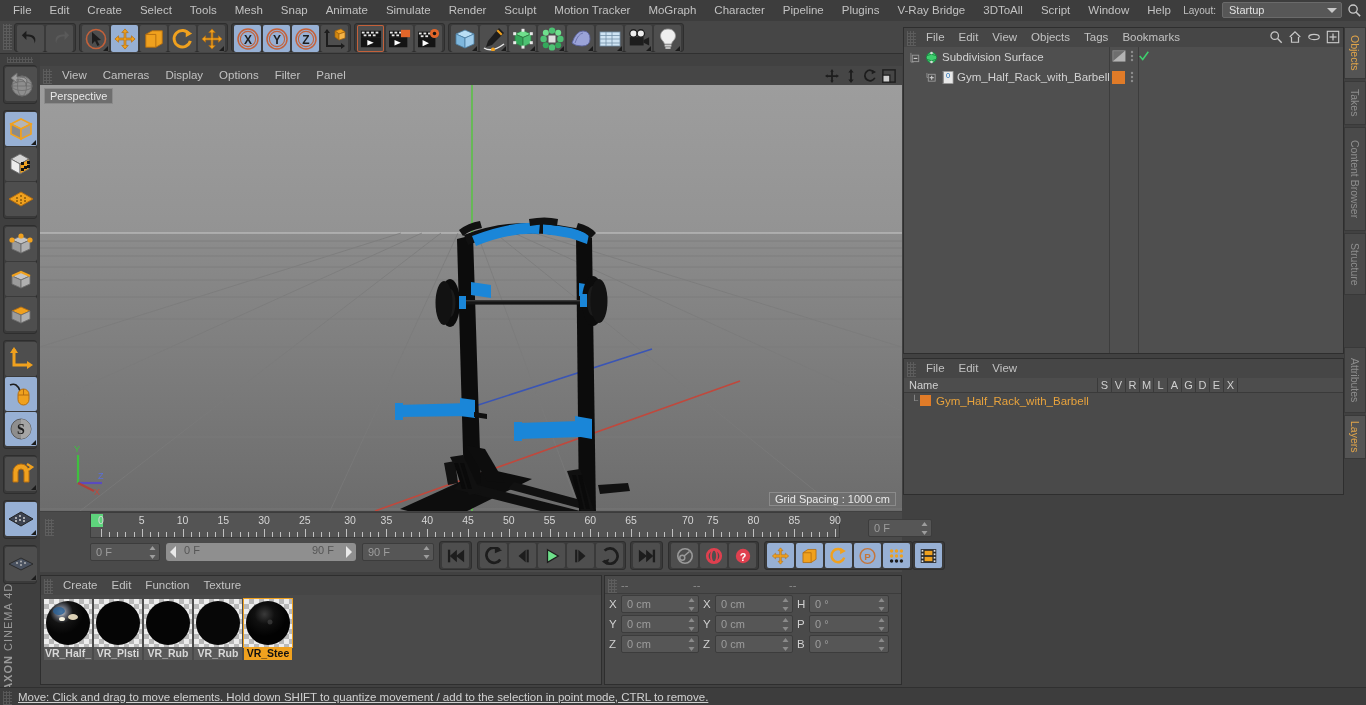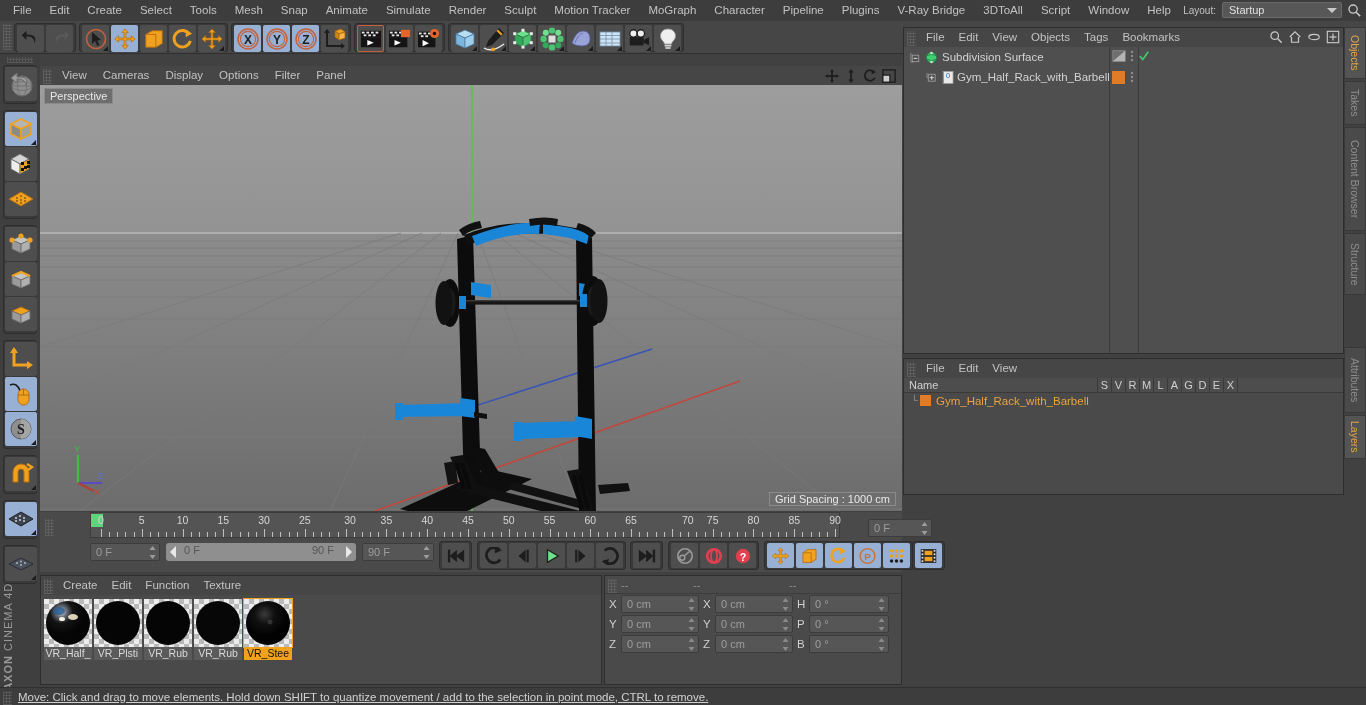--- a/index.html
+++ b/index.html
@@ -104,21 +104,21 @@
   .spin{ position:absolute; right:3px; top:2px; width:7px;height:13px;}
   .tlbtn{ width:27px;height:25px; background:#4e4e4e; border-radius:2px; display:flex;
      align-items:center; justify-content:center; margin:0 1px;}
   .tlbtn.sel{ background:#97b0d4;}
   .tlgroup{ display:inline-flex; background:#3a3a3a;border:1px solid #2e2e2e;border-radius:3px;padding:1px;}
 
   
   .mm{ position:absolute; left:40px; top:575px; width:562px; height:110px; background:#4a4a4a;
     border:1px solid #2e2e2e;}
   .matgrid{ display:flex; gap:2px; padding:4px 0 0 3px;}
-  .matcell{ width:48px; }
+  .matcell{ width:48px;font-weight:bold; }
   .matsw{ width:48px;height:48px;
     background-image:
       linear-gradient(45deg,#b9b9b9 25%,transparent 25%,transparent 75%,#b9b9b9 75%),
       linear-gradient(45deg,#b9b9b9 25%,#ededed 25%,#ededed 75%,#b9b9b9 75%);
     background-size:10px 10px; background-position:0 0,5px 5px; position:relative;}
   .matname{ font-size:10.5px; color:#d8d8d8; text-align:center; background:#5a5a5a;
     height:13px; line-height:13px; overflow:hidden; white-space:nowrap;}
   .matname.sel{ background:#f0a11e; color:#111;}
 
   

